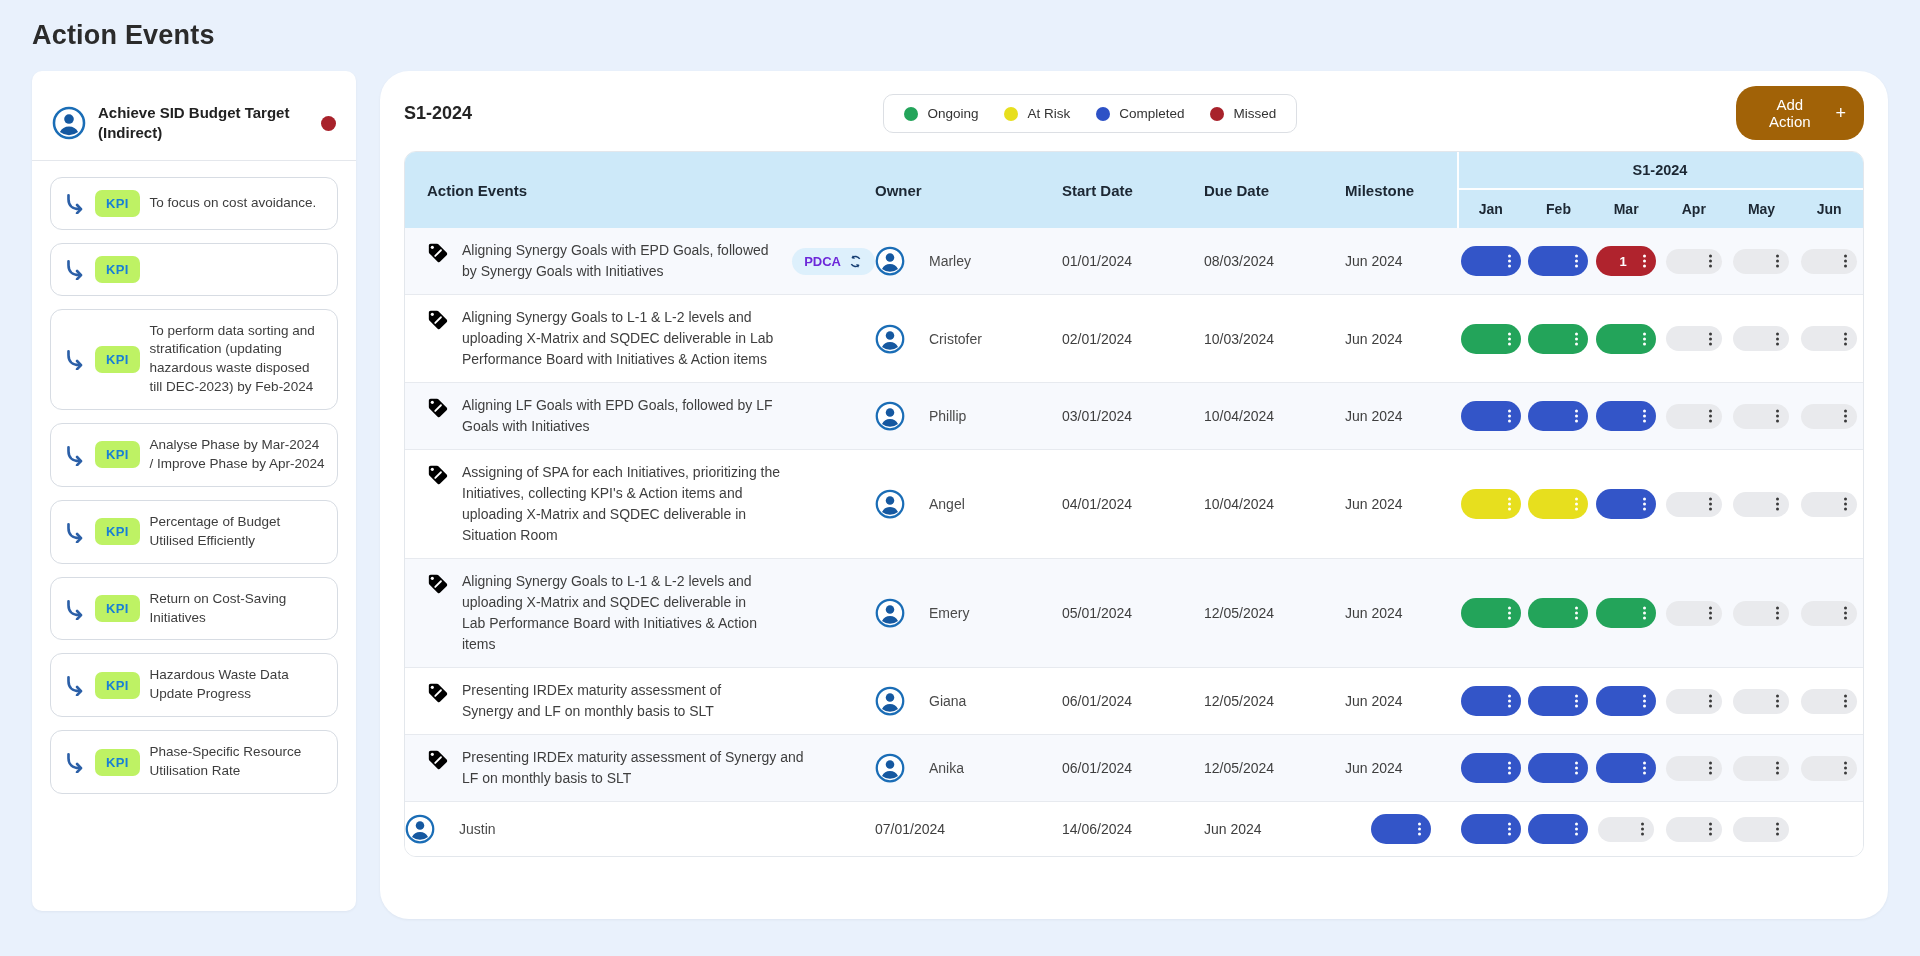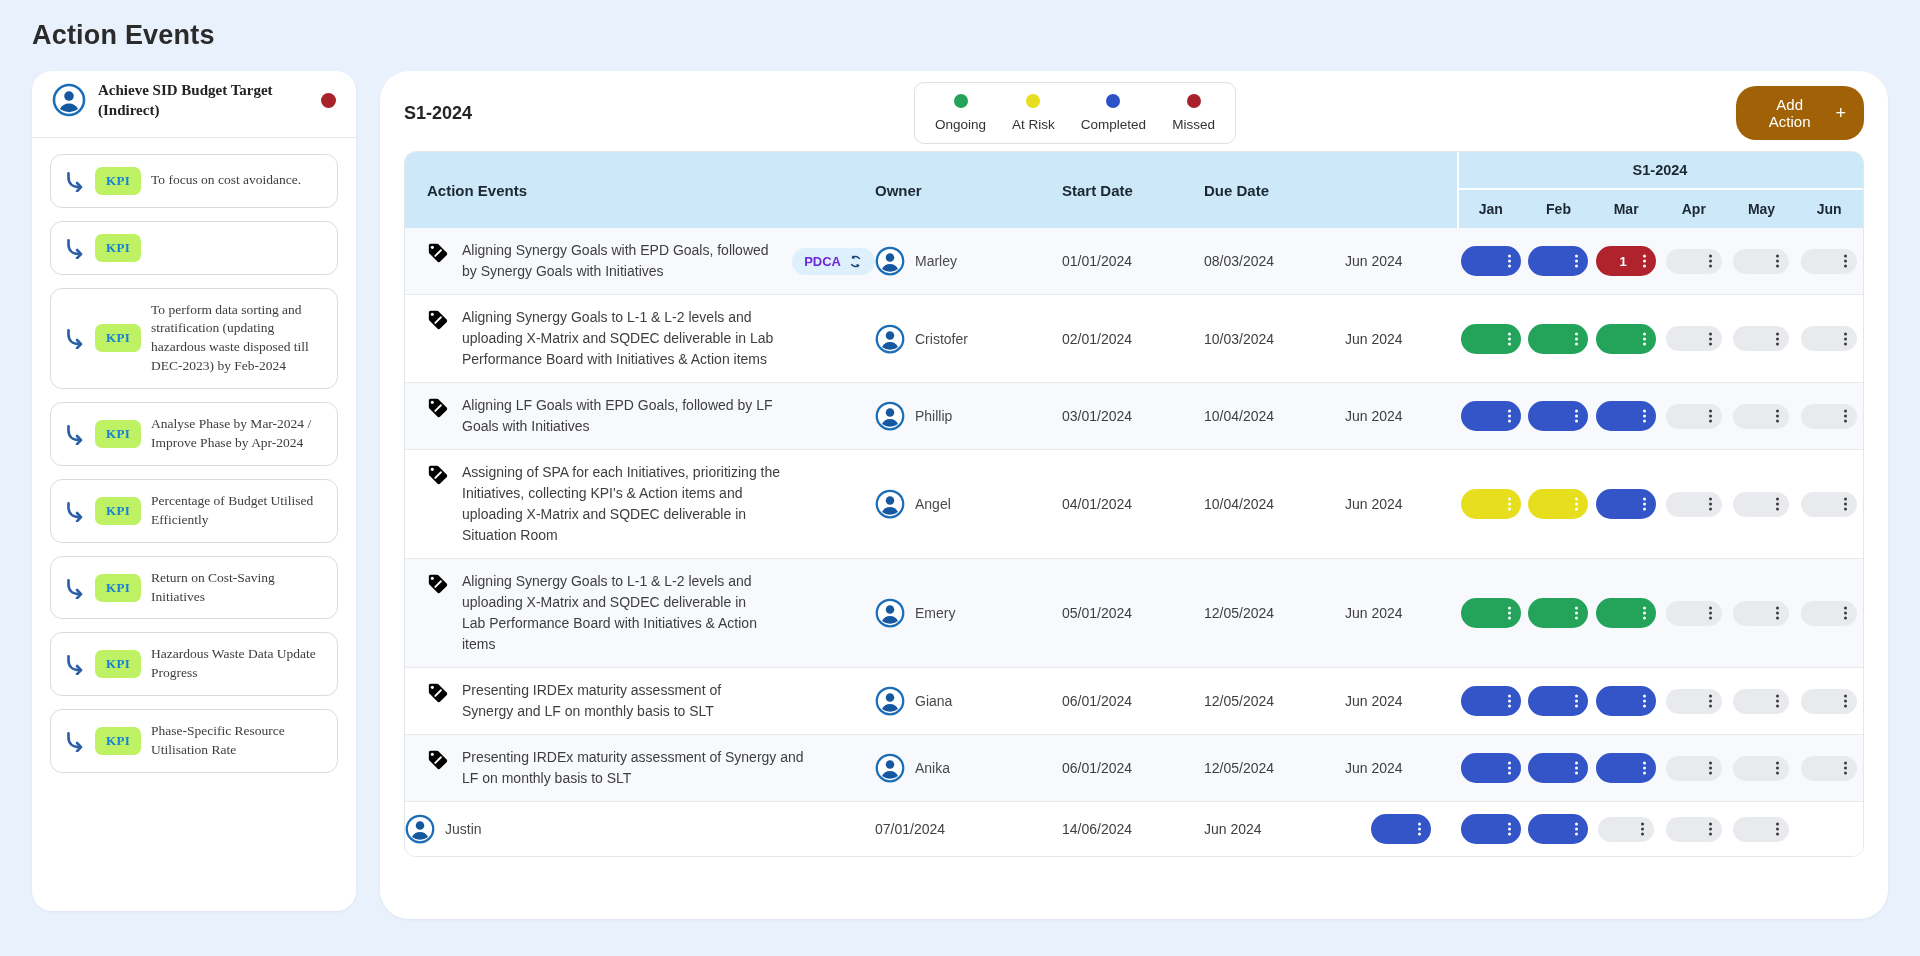--- a/index.html
+++ b/index.html
@@ -8,22 +8,22 @@
     background:#e9f1fc;
     font-family:"Liberation Sans", sans-serif;
     color:#333;
   }
   .page { padding:20px 32px 0 32px; }
   .page-title { font-size:27px; font-weight:700; color:#2b2b2b; letter-spacing:.2px; }
   .layout { display:flex; gap:24px; margin-top:20px; align-items:flex-start; }
 
   
   .sidebar {
-    width:324px; min-height:840px; background:#fff; border-radius:20px;
-    padding:5px 18px 24px 18px; box-shadow:0 1px 3px rgba(16,24,40,.05);font-family:Liberation Serif, serif;
+    width:324px; min-height:840px; background:#fff; border-radius:10px;
+    padding:28px 18px 24px 18px; box-shadow:0 1px 3px rgba(16,24,40,.05);
   }
   .goal-card { display:flex; align-items:center; gap:12px; padding:4px 2px 16px 2px; cursor:pointer; }
   .goal-title { flex:1; font-size:15px; font-weight:700; color:#222; line-height:1.35; }
   .status-dot { width:15px; height:15px; border-radius:50%; flex:none; }
   .status-dot[data-status="missed"] { background:#a8222b; }
   .sidebar-divider { border:none; border-top:1px solid #e4e7ec; margin:0 -18px; }
   .kpi-list { margin-top:16px; display:flex; flex-direction:column; gap:13px; }
   .kpi-card {
     border:1px solid #d7dce3; border-radius:12px; padding:12px 12px;
     display:flex; align-items:center; gap:10px; background:#fff; cursor:pointer;
@@ -39,21 +39,21 @@
   .main-panel {
     flex:1; background:#fff; border-radius:29px; padding:20px 24px 24px 24px;
     min-height:848px; box-shadow:0 1px 3px rgba(16,24,40,.05); position:relative;
   }
   .topbar { display:flex; align-items:center; height:44px; }
   .period-title { font-size:18px; font-weight:700; color:#242424; width:260px; }
   .legend {
     margin:0 auto; display:flex; align-items:center; gap:26px;
     border:1px solid #dcdfe4; border-radius:10px; padding:11px 20px; background:#fff;
   }
-  .legend-item { display:flex; align-items:center; gap:9px; font-size:13.5px; color:#333;flex-direction:column; }
+  .legend-item { display:flex; align-items:flex-end; gap:9px; font-size:13.5px; color:#333; }
   .legend-dot { width:14px; height:14px; border-radius:50%; }
   .legend-dot[data-status="ongoing"]   { background:#23a45a; }
   .legend-dot[data-status="atrisk"]    { background:#e7df1e; }
   .legend-dot[data-status="completed"] { background:#2d51c6; }
   .legend-dot[data-status="missed"]    { background:#a8222b; }
   .add-action-btn {
     margin-left:auto; background:#a16207; color:#fff; border:none; cursor:pointer;
     font-family:inherit; font-size:15px; border-radius:20px; padding:10px 18px;
     display:flex; align-items:center; gap:10px; width:128px; justify-content:center;
   }
@@ -81,21 +81,21 @@
   .row + .row { border-top:1px solid #e7eaef; }
 
   .cell-action { display:flex; align-items:flex-start; gap:13px; padding-left:22px; align-self:center; }
   .tag-icon { flex:none; width:22px; height:22px; margin-top:2px; }
   .action-text { font-size:14px; color:#3e3e3e; line-height:1.5; max-width:330px; }
   .pdca-badge {
     align-self:center; display:flex; align-items:flex-end; gap:7px; cursor:pointer;
     background:#ddf0fc; color:#6d28d9; font-weight:700; font-size:13px;
     border-radius:14px; padding:6px 12px; flex:none;
   }
-  .cell-owner { display:flex; align-items:center; gap:10px; font-size:14px; color:#4a4a4a; }
+  .cell-owner { display:flex; align-items:center; gap:24px; font-size:14px; color:#4a4a4a; }
   .avatar { flex:none; width:30px; height:30px; }
   .cell-date, .cell-milestone { font-size:14px; color:#3e3e3e; }
   .cell-month { display:flex; justify-content:center; }
 
   .pill {
     position:relative; width:56px; height:25px; border-radius:13px;
     background:#e9eaed; color:#3a3a3a; cursor:pointer;
     display:flex; align-items:center; justify-content:center;
   }
   .pill:not([data-status="none"]) { width:60px; height:30px; border-radius:15px; color:#fff; }
@@ -239,20 +239,21 @@
         </button>
       </div>
 
       <div class="table-wrap">
 
         <div class="grid-cols thead">
           <div class="th th-main th-actions">Action Events</div>
           <div class="th th-main">Owner</div>
           <div class="th th-main">Start Date</div>
           <div class="th th-main">Due Date</div>
+          <div class="th th-main">Milestone</div>
           <div class="th th-group">S1-2024</div>
           <div class="th th-month" style="grid-column:6">Jan</div>
           <div class="th th-month" style="grid-column:7">Feb</div>
           <div class="th th-month" style="grid-column:8">Mar</div>
           <div class="th th-month" style="grid-column:9">Apr</div>
           <div class="th th-month" style="grid-column:10">May</div>
           <div class="th th-month" style="grid-column:11">Jun</div>
           <div class="group-vline"></div>
         </div>
 

